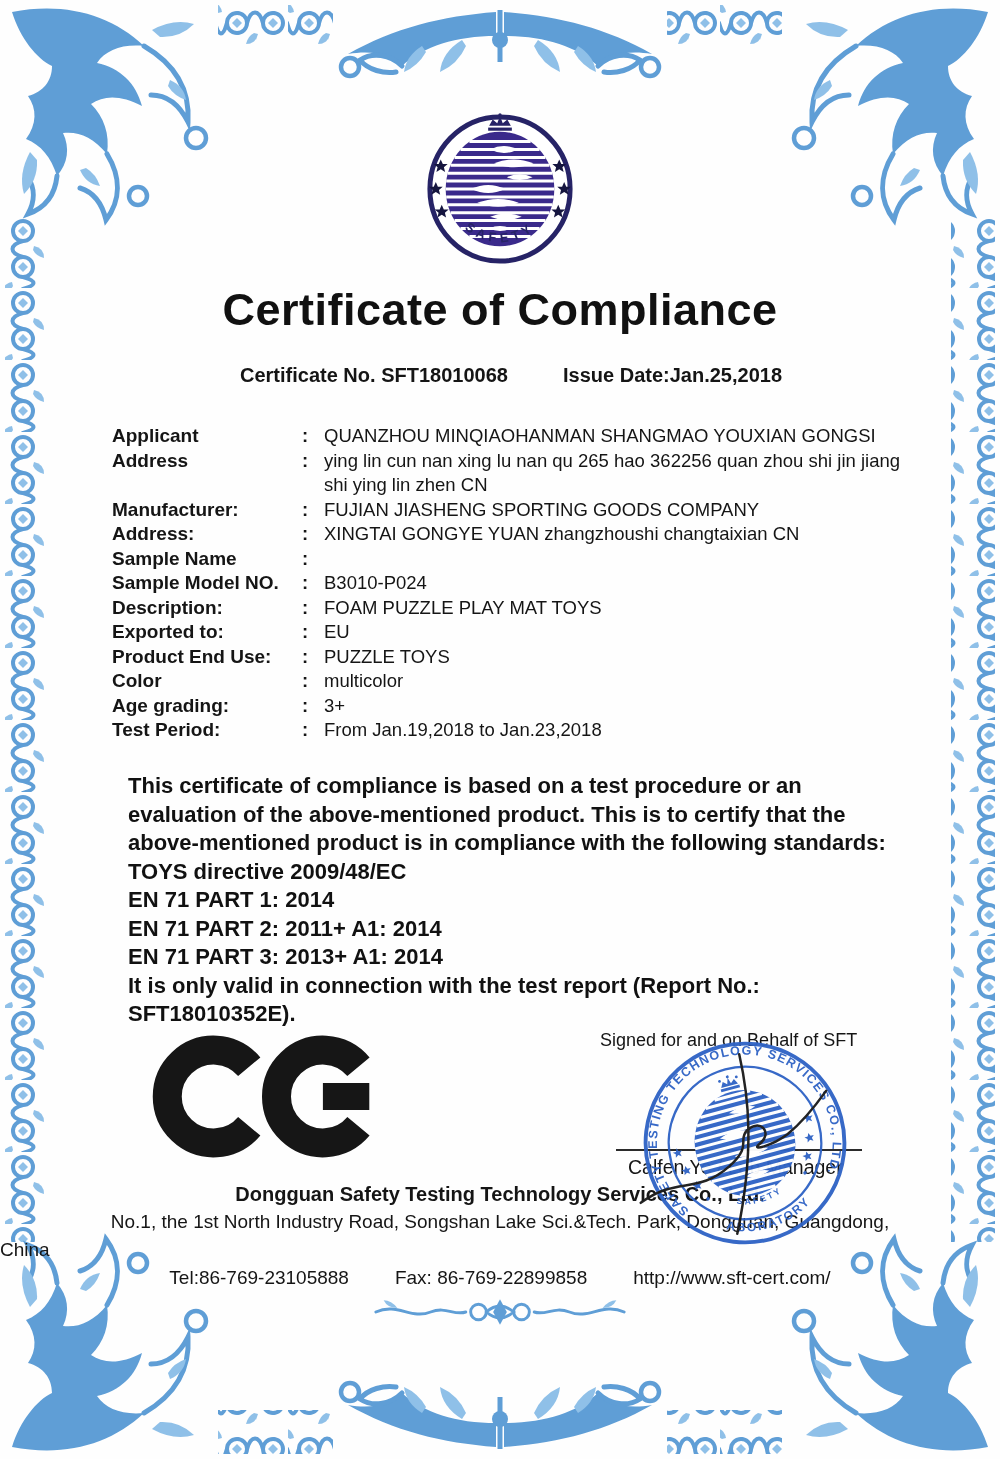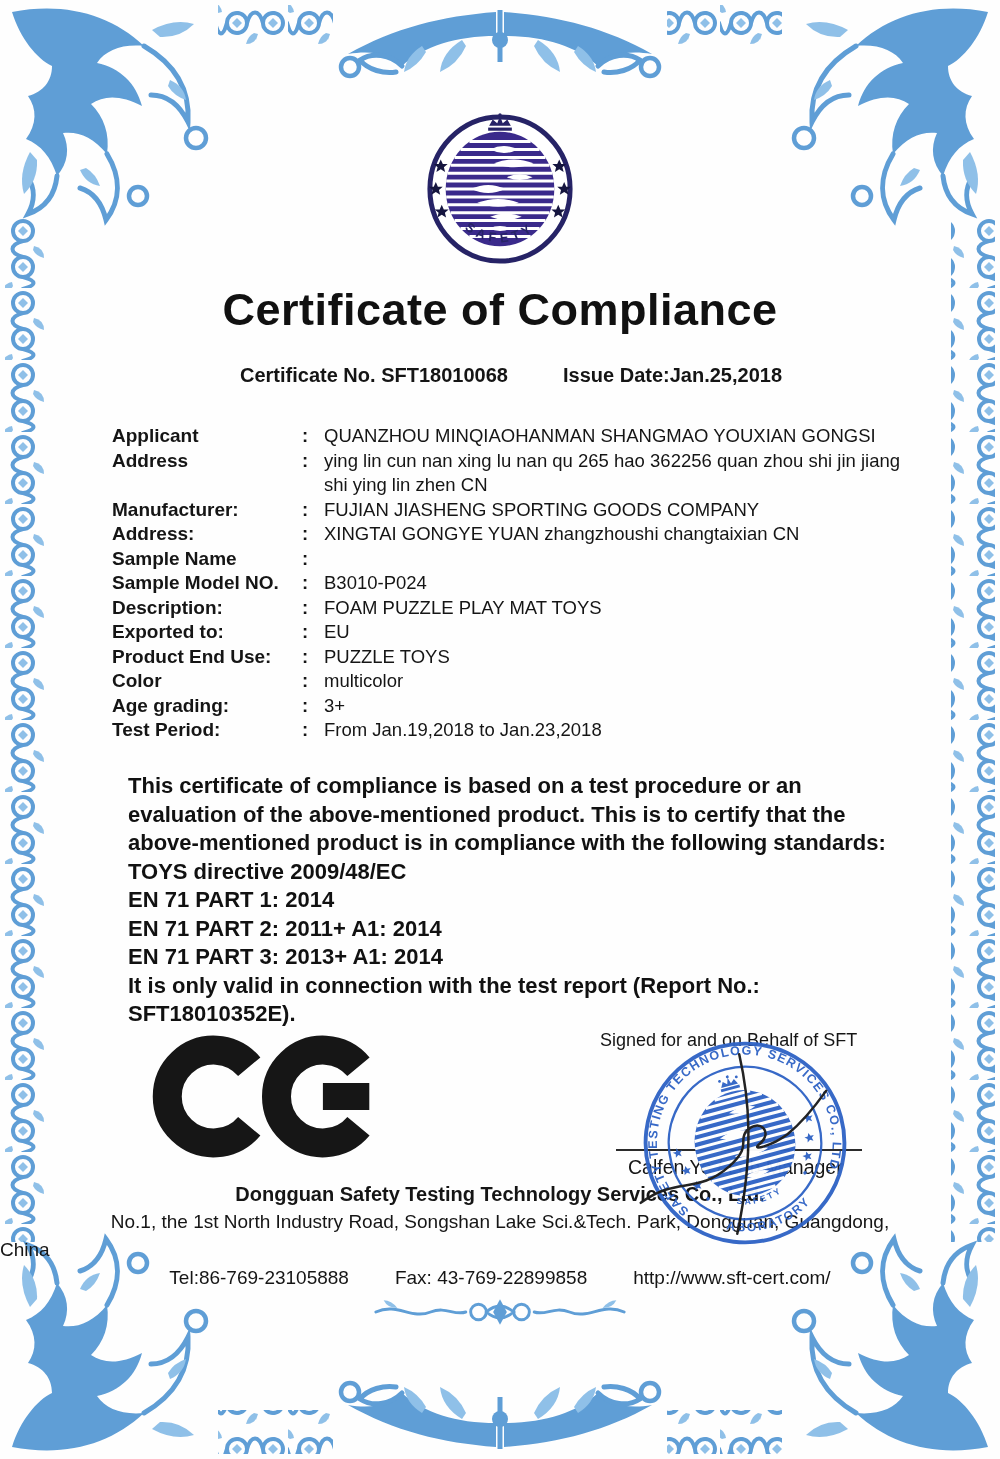--- a/index.html
+++ b/index.html
@@ -342,21 +342,21 @@
       <path d="M-6,-92 C4,-48 10,8 -8,94"></path>
     </g>
   </svg>
 
   <div class="footer-company">Dongguan Safety Testing Technology Services Co., Ltd.</div>
   <div class="footer-addr1">No.1, the 1st North Industry Road, Songshan Lake Sci.&amp;Tech. Park, Dongguan, Guangdong,</div>
   <div class="footer-addr2">China</div>
 
   <div class="footer-contact">
     <span>Tel:86-769-23105888</span>
-    <span>Fax: 43-769-22899858</span>
+    <span>Fax: 86-769-22899858</span>
     <span>http://www.sft-cert.com/</span>
   </div>
 
   <svg class="divider" viewBox="0 0 270 36">
     <g fill="none" stroke="#5f9ed6" stroke-width="3" stroke-linecap="round">
       <path d="M8,18 C30,8 44,26 64,18 C80,12 88,22 100,18"></path>
       <path d="M262,18 C240,8 226,26 206,18 C190,12 182,22 170,18"></path>
       <circle cx="113" cy="18" r="8"></circle>
       <circle cx="157" cy="18" r="8"></circle>
       <path d="M121,18 q14,-12 28,0 q-14,12 -28,0"></path>

